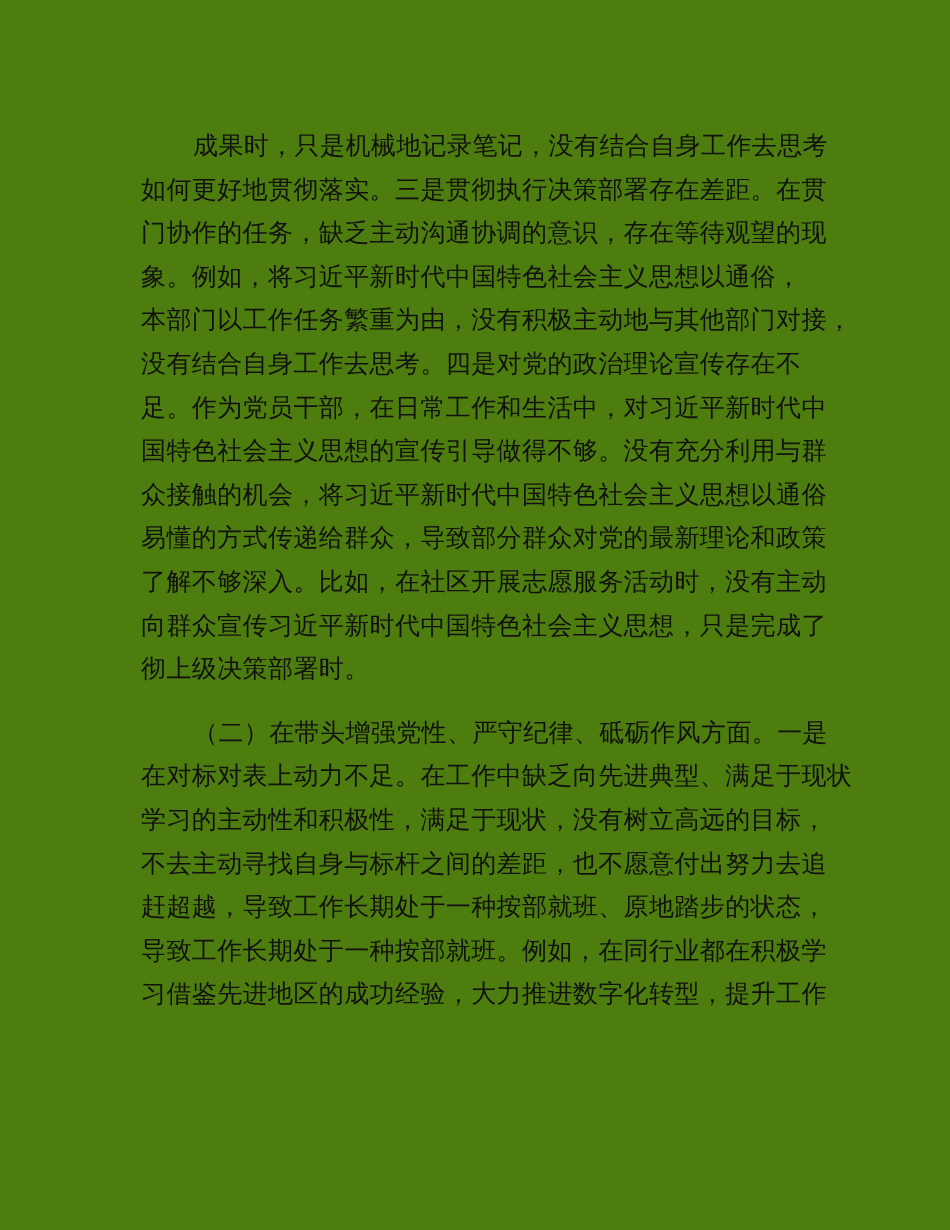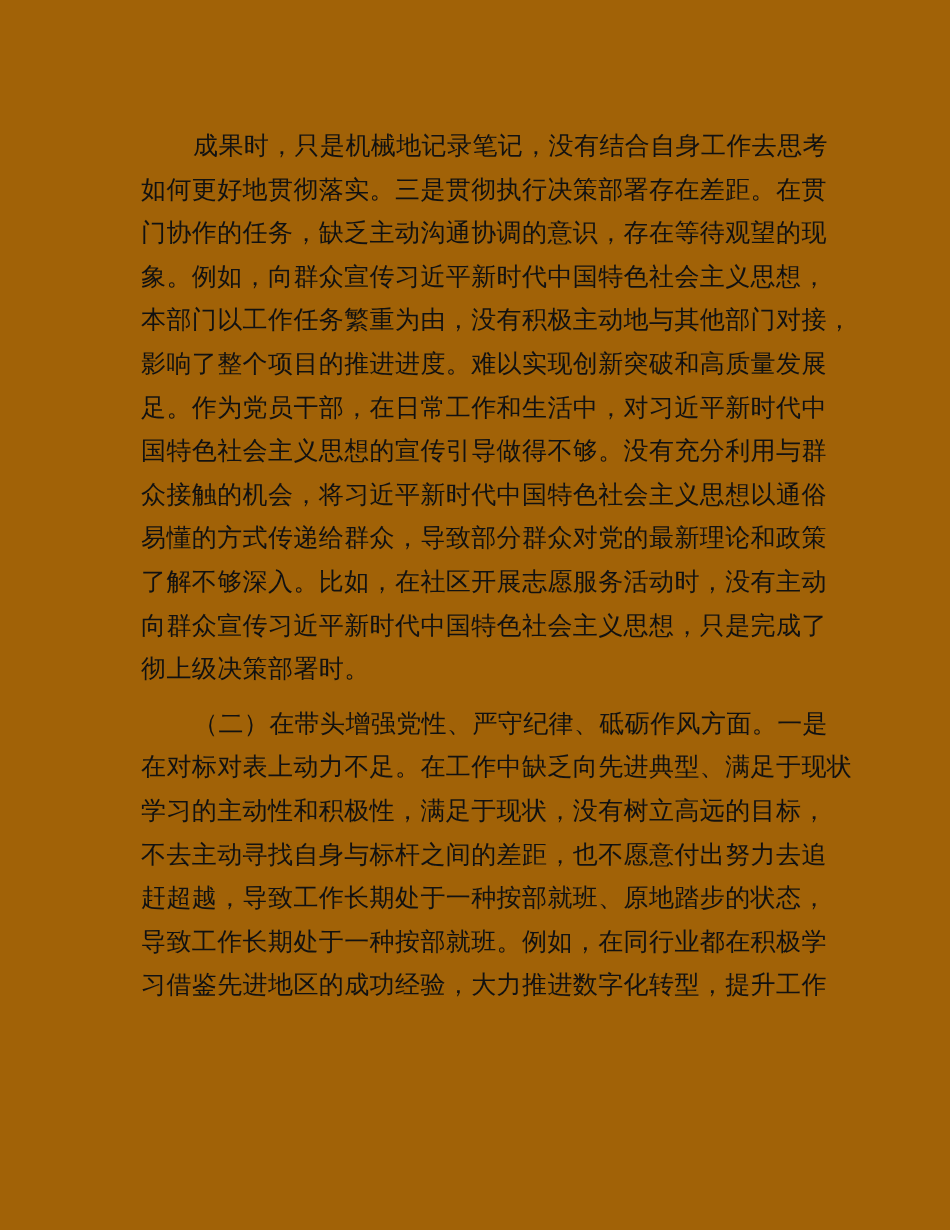--- a/index.html
+++ b/index.html
@@ -1,45 +1,45 @@
 <!DOCTYPE html>
 <html><head>
 <meta charset="utf-8">
 <style>
   html, body { margin: 0; padding: 0; background: #ffffff; }
   body { width: 950px; height: 1230px; overflow: hidden; position: relative; }
   .page {
-    position: absolute; left: 0; top: 0; width: 950px; height: 1230px; background: #a16207;
+    position: absolute; left: 0; top: 0; width: 950px; height: 1230px; background: #4d7c0f;
   }
   .content {
     position: absolute; left: 141px; top: 124px; width: 672px;
     font-family: "DejaVu Sans", "Liberation Sans", sans-serif;
     color: #111;
     font-size: 25px;
     letter-spacing: 0.4px;
   }
   .para { margin: 0; padding: 0; }
-  .para + .para { margin-top: 11px; }
+  .para + .para { margin-top: 20px; }
   .line {
     display: block; height: 43.6px; line-height: 43.6px; white-space: nowrap;
   }
   .line.indent { padding-left: 52px; }
 </style>
 </head>
 <body>
 
 <div class="page">
   <div class="content">
     <p class="para">
       <span class="line indent">成果时，只是机械地记录笔记，没有结合自身工作去思考</span>
       <span class="line">如何更好地贯彻落实。三是贯彻执行决策部署存在差距。在贯</span>
       <span class="line">门协作的任务，缺乏主动沟通协调的意识，存在等待观望的现</span>
-      <span class="line">象。例如，向群众宣传习近平新时代中国特色社会主义思想，</span>
+      <span class="line">象。例如，将习近平新时代中国特色社会主义思想以通俗，</span>
       <span class="line">本部门以工作任务繁重为由，没有积极主动地与其他部门对接，</span>
-      <span class="line">影响了整个项目的推进进度。难以实现创新突破和高质量发展</span>
+      <span class="line">没有结合自身工作去思考。四是对党的政治理论宣传存在不</span>
       <span class="line">足。作为党员干部，在日常工作和生活中，对习近平新时代中</span>
       <span class="line">国特色社会主义思想的宣传引导做得不够。没有充分利用与群</span>
       <span class="line">众接触的机会，将习近平新时代中国特色社会主义思想以通俗</span>
       <span class="line">易懂的方式传递给群众，导致部分群众对党的最新理论和政策</span>
       <span class="line">了解不够深入。比如，在社区开展志愿服务活动时，没有主动</span>
       <span class="line">向群众宣传习近平新时代中国特色社会主义思想，只是完成了</span>
       <span class="line">彻上级决策部署时。</span>
     </p>
     <p class="para">
       <span class="line indent">（二）在带头增强党性、严守纪律、砥砺作风方面。一是</span>

